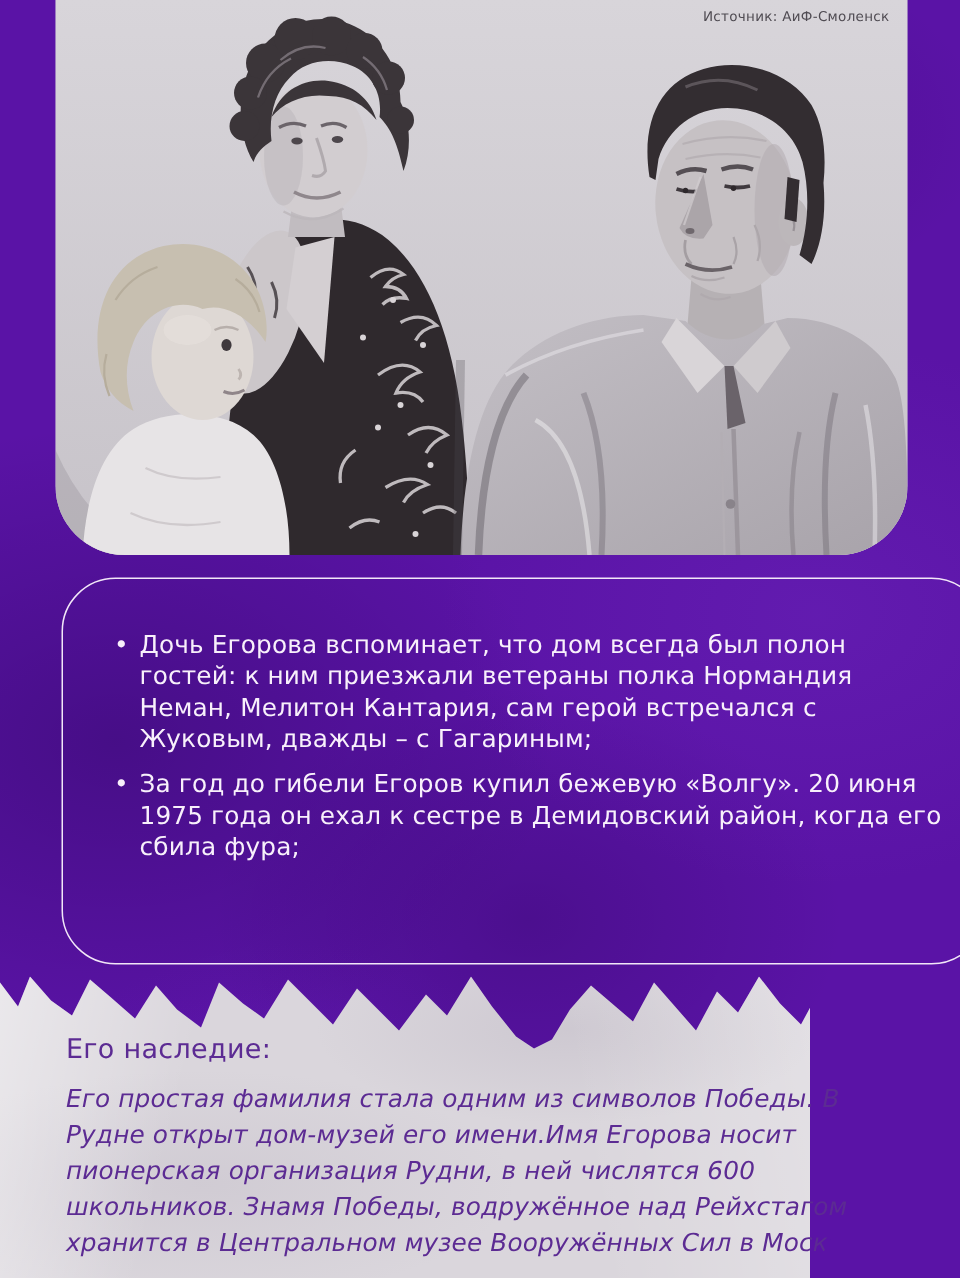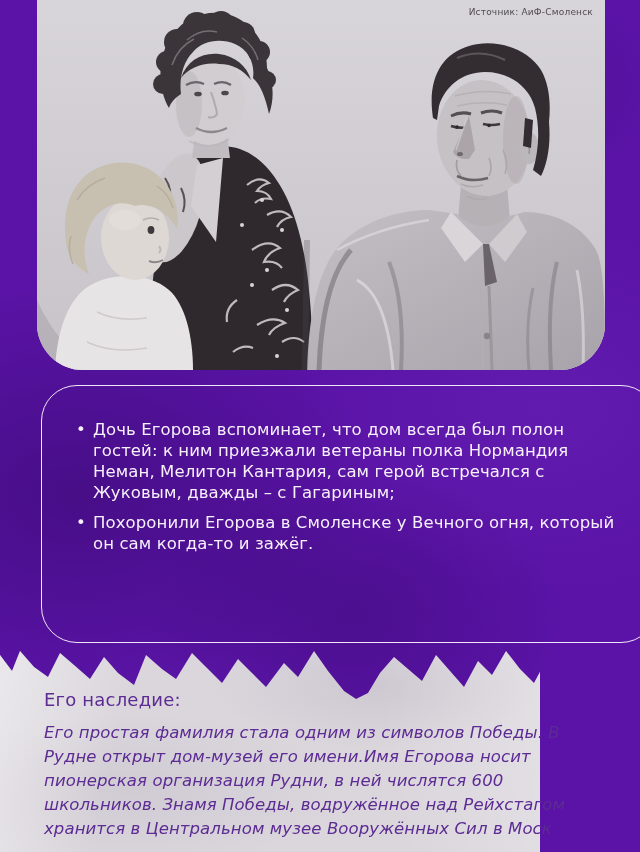--- a/index.html
+++ b/index.html
@@ -193,21 +193,21 @@
         <path d="M 540,270 q 8,40 6,100" stroke="rgba(235,233,238,.5)" stroke-width="3"></path>
       </g>
       <path d="M 270,240 L 268,370" stroke="rgba(80,74,82,.28)" stroke-width="6" fill="none"></path>
     </svg>
     <div class="credit">Источник: АиФ-Смоленск</div>
   </div>
 
   <div class="facts-box">
     <ul>
       <li>Дочь Егорова вспоминает, что дом всегда был полон гостей: к ним приезжали ветераны полка Нормандия Неман, Мелитон Кантария, сам герой встречался с Жуковым, дважды – с Гагариным;</li>
-      <li>Похоронили Егорова в Смоленске у Вечного огня, который он сам когда-то и зажёг.</li>
+      <li>За год до гибели Егоров купил бежевую «Волгу». 20 июня 1975 года он ехал к сестре в Демидовский район, когда его сбила фура;</li>
     </ul>
   </div>
 
   <div class="paper-section">
     <div class="legacy-heading">Его наследие:</div>
     <div class="legacy-body">Его простая фамилия стала одним из символов Победы. В Рудне открыт дом-музей его имени.Имя Егорова носит пионерская организация Рудни, в ней числятся 600 школьников. Знамя Победы, водружённое над Рейхстагом, хранится в Центральном музее Вооружённых Сил в Москве.</div>
   </div>
 
 </div>
 

